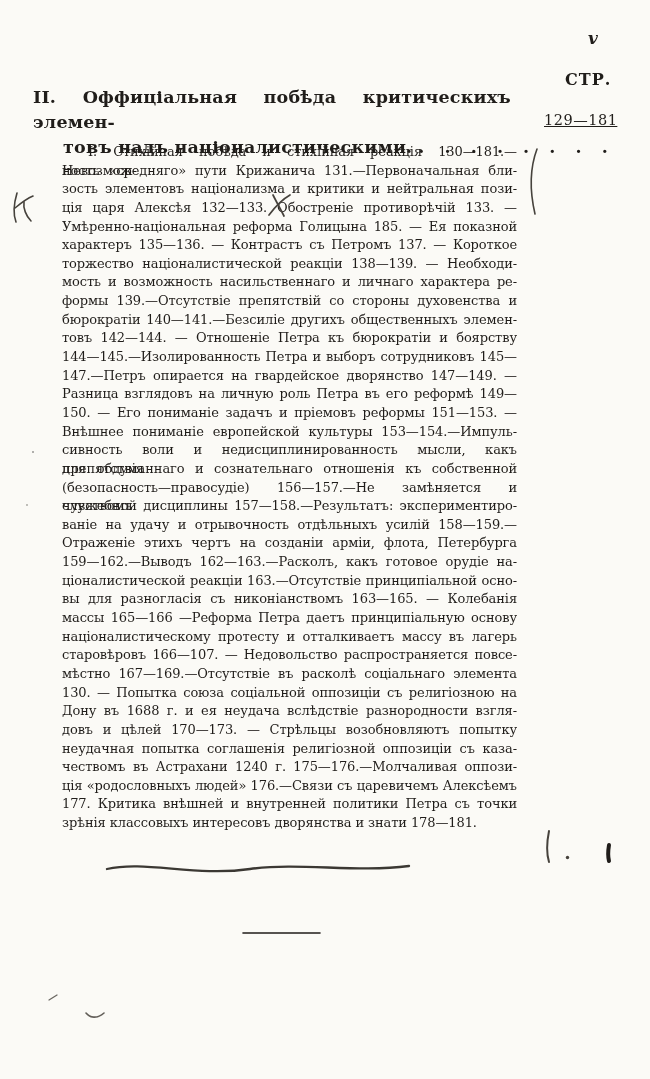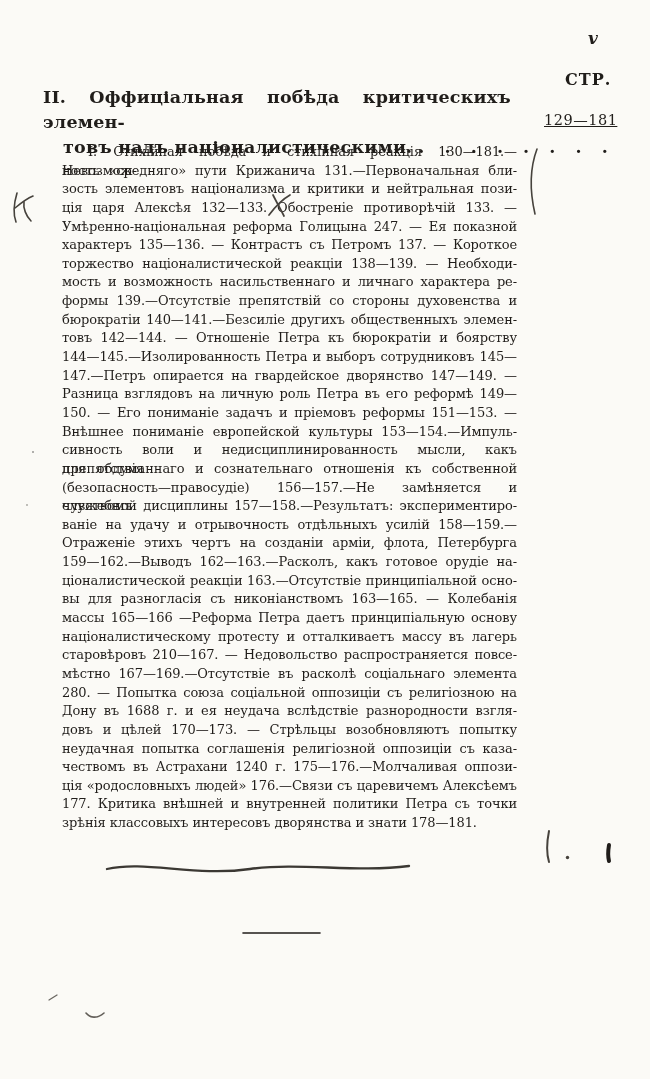--- a/index.html
+++ b/index.html
@@ -13,21 +13,21 @@
   #page-number {
     top:28px; left:588px; font-size:17px; font-weight:700; font-style:italic;
   }
   #col-header {
     top:70px; left:565px; font-size:16px; font-weight:700; letter-spacing:1px;
   }
   #heading {
     top:85px; left:33px; width:478px; font-weight:700; font-size:17.5px;
     line-height:25px; letter-spacing:.2px;
   }
-  #heading .h-line1 { text-align:justify; text-align-last:justify; white-space:normal;margin-left:10px; }
+  #heading .h-line1 { text-align:justify; text-align-last:justify; white-space:normal; }
   #heading .h-line2 { padding-left:30px; white-space:nowrap; }
   #heading .dots { letter-spacing:7px; margin-left:6px; font-weight:700; }
   #page-range { top:112px; left:544px; font-size:14.5px; letter-spacing:.5px;text-decoration:underline; }
   #toc-paragraph {
     top:143px; left:62px; width:455px;
     font-size:13px; line-height:18.65px; letter-spacing:-0.1px;
     text-justify:inter-word;
   }
   .toc-line { text-align:justify; text-align-last:justify; height:18.65px; white-space:normal; }
   .toc-line.first { text-indent:26px; }
@@ -50,21 +50,21 @@
     <div class="h-line2"><span>товъ надъ націоналистическими.</span><span class="dots">. . . . . . . .</span></div>
   </div>
 
   <div id="page-range" class="abs">129—181</div>
 
   <div id="toc-paragraph" class="abs">
       <div class="toc-line first"><span class="lead-bold">I. Стихійная побѣда и стихійная реакція</span> 130—181.—Невозмож-</div>
       <div class="toc-line">ность «средняго» пути Крижанича 131.—Первоначальная бли-</div>
       <div class="toc-line">зость элементовъ націонализма и критики и нейтральная пози-</div>
       <div class="toc-line">ція царя Алексѣя 132—133.  Обостреніе противорѣчій 133. —</div>
-      <div class="toc-line">Умѣренно-національная реформа Голицына 247. — Ея показной</div>
+      <div class="toc-line">Умѣренно-національная реформа Голицына 185. — Ея показной</div>
       <div class="toc-line">характеръ 135—136. — Контрастъ съ Петромъ 137. — Короткое</div>
       <div class="toc-line">торжество націоналистической реакціи 138—139. — Необходи-</div>
       <div class="toc-line">мость и возможность насильственнаго и личнаго характера ре-</div>
       <div class="toc-line">формы 139.—Отсутствіе препятствій со стороны духовенства и</div>
       <div class="toc-line">бюрократіи 140—141.—Безсиліе другихъ общественныхъ элемен-</div>
       <div class="toc-line">товъ 142—144. — Отношеніе Петра къ бюрократіи и боярству</div>
       <div class="toc-line">144—145.—Изолированность Петра и выборъ сотрудниковъ 145—</div>
       <div class="toc-line">147.—Петръ опирается на гвардейское дворянство 147—149. —</div>
       <div class="toc-line">Разница взглядовъ на личную роль Петра въ его реформѣ 149—</div>
       <div class="toc-line">150. — Его пониманіе задачъ и пріемовъ реформы 151—153. —</div>
@@ -73,23 +73,23 @@
       <div class="toc-line">для обдуманнаго и сознательнаго отношенія къ собственной</div>
       <div class="toc-line">(безопасность—правосудіе) 156—157.—Не замѣняется и чувствомъ</div>
       <div class="toc-line">служебной дисциплины 157—158.—Результатъ: экспериментиро-</div>
       <div class="toc-line">ваніе на удачу и отрывочность отдѣльныхъ усилій 158—159.—</div>
       <div class="toc-line">Отраженіе этихъ чертъ на созданіи арміи, флота, Петербурга</div>
       <div class="toc-line">159—162.—Выводъ 162—163.—Расколъ, какъ готовое орудіе на-</div>
       <div class="toc-line">ціоналистической реакціи 163.—Отсутствіе принципіальной осно-</div>
       <div class="toc-line">вы для разногласія съ никоніанствомъ 163—165. — Колебанія</div>
       <div class="toc-line">массы 165—166 —Реформа Петра даетъ принципіальную основу</div>
       <div class="toc-line">націоналистическому протесту и отталкиваетъ массу въ лагерь</div>
-      <div class="toc-line">старовѣровъ 210—167. — Недовольство распространяется повсе-</div>
+      <div class="toc-line">старовѣровъ 166—107. — Недовольство распространяется повсе-</div>
       <div class="toc-line">мѣстно 167—169.—Отсутствіе въ расколѣ соціальнаго элемента</div>
-      <div class="toc-line">280. — Попытка союза соціальной оппозиціи съ религіозною на</div>
+      <div class="toc-line">130. — Попытка союза соціальной оппозиціи съ религіозною на</div>
       <div class="toc-line">Дону въ 1688 г. и ея неудача вслѣдствіе разнородности взгля-</div>
       <div class="toc-line">довъ и цѣлей 170—173. — Стрѣльцы возобновляютъ попытку</div>
       <div class="toc-line">неудачная попытка соглашенія религіозной оппозиціи съ каза-</div>
       <div class="toc-line">чествомъ въ Астрахани 1240 г. 175—176.—Молчаливая оппози-</div>
       <div class="toc-line">ція «родословныхъ людей» 176.—Связи съ царевичемъ Алексѣемъ</div>
       <div class="toc-line">177. Критика внѣшней и внутренней политики Петра съ точки</div>
       <div class="toc-line last">зрѣнія классовыхъ интересовъ дворянства и знати 178—181.</div>
     </div>
 
   <svg id="marks" class="abs" width="650" height="1079" viewBox="0 0 650 1079">

